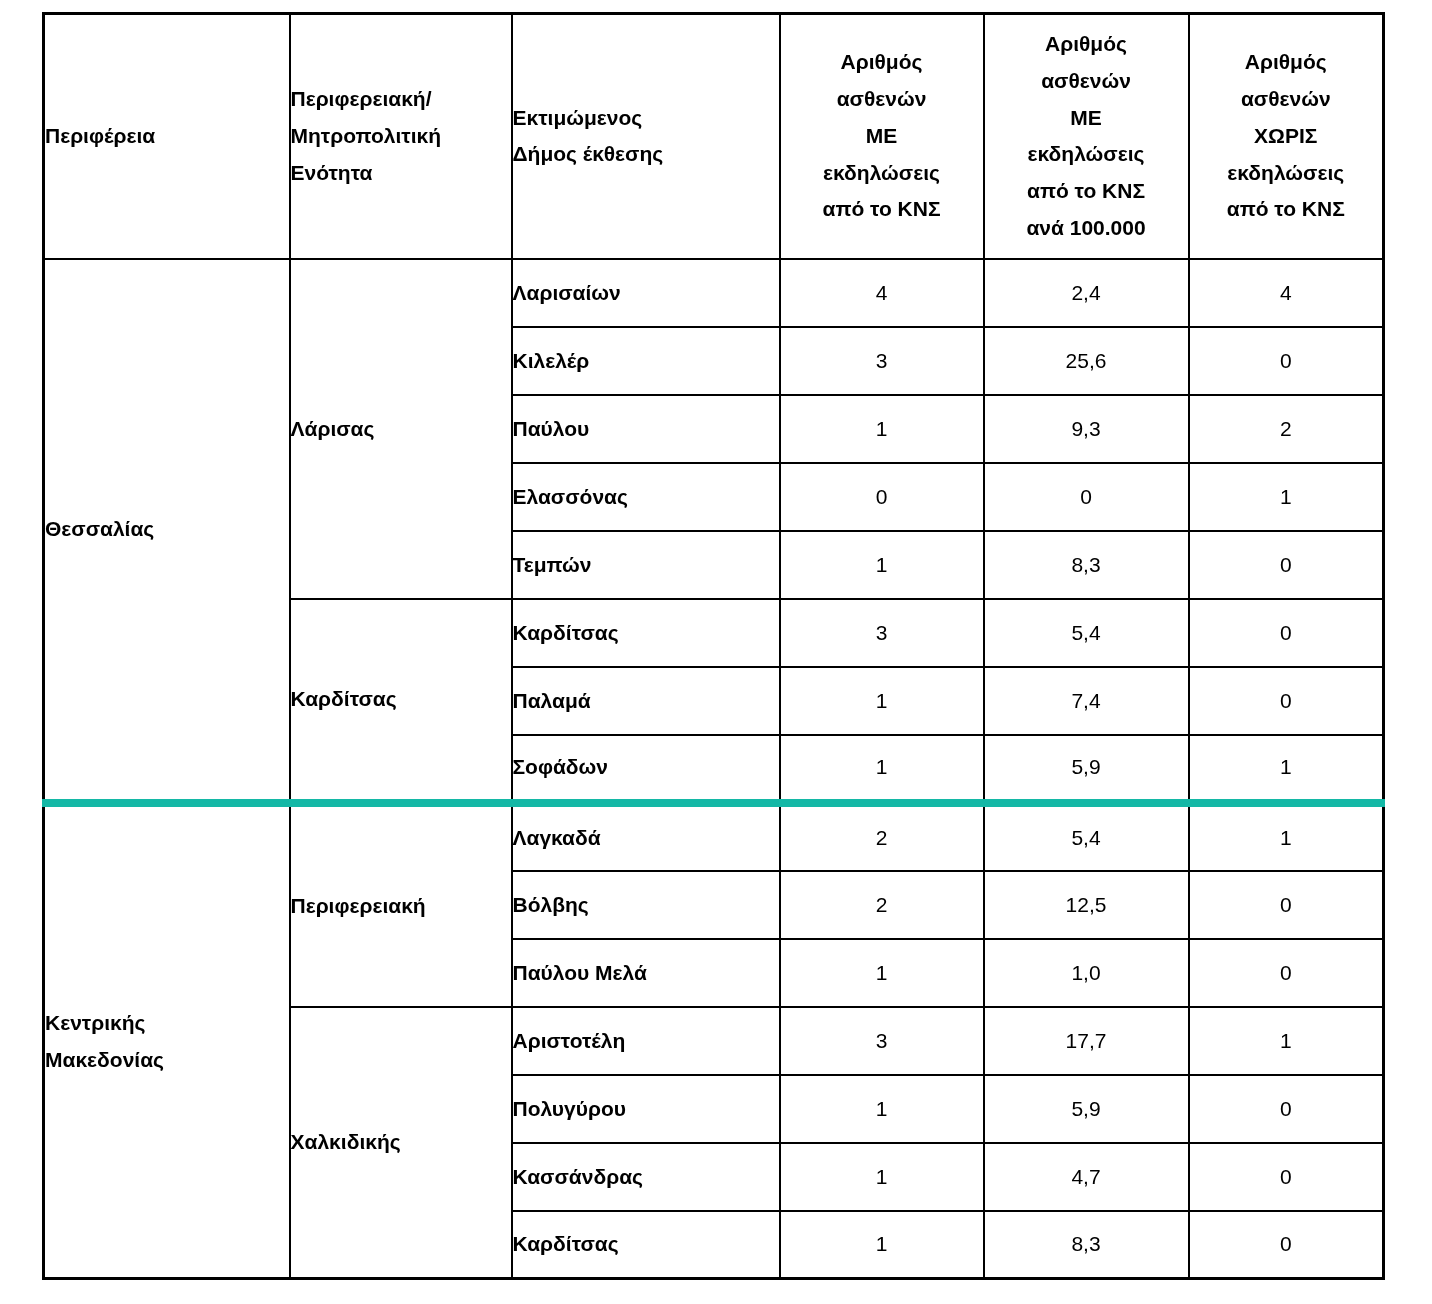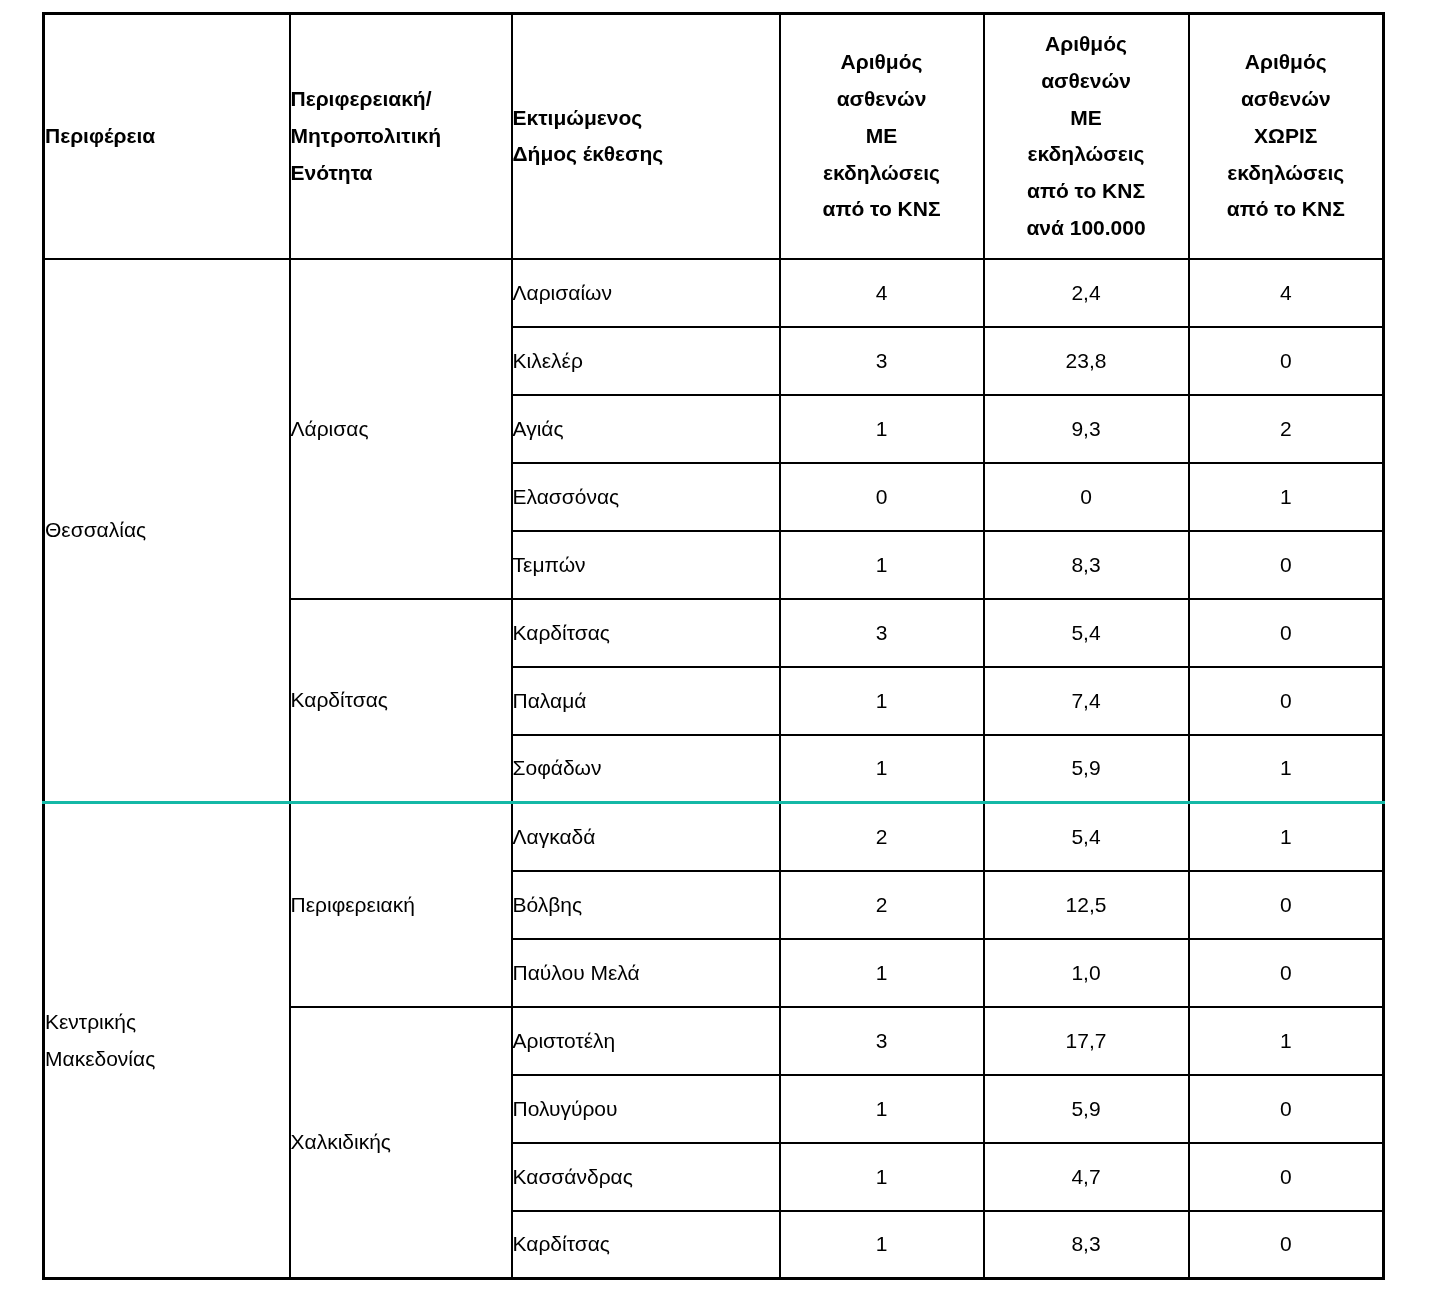--- a/index.html
+++ b/index.html
@@ -35,28 +35,28 @@
     overflow: hidden;
   }
   tr.hdr { height: 245px; }
   tr.row { height: 68px; }
   .left {
     text-align: left;
     padding-left: 13px;
     padding-right: 8px;
   }
   .center { text-align: center; }
-  .bold { font-weight: normal; }
+  .bold { font-weight: bold; }
   .num { font-weight: normal; text-align: center; }
   .prelines {
     white-space: pre-line;
     line-height: 1.75;
   }
   th { font-weight: bold; line-height: 1.75; }
-  tr.section-start td { border-top: 3px solid #14b8a6; }
+  tr.section-start td { border-top: 8px solid #14b8a6; }
 </style>
 </head>
 <body>
 
 <div class="page">
   <table class="report">
     <colgroup>
       <col style="width:246px">
       <col style="width:222px">
       <col style="width:268px">
@@ -96,25 +96,25 @@
         <td rowspan="8" class="left bold prelines">Θεσσαλίας</td>
         <td rowspan="5" class="left bold">Λάρισας</td>
         <td class="left bold">Λαρισαίων</td>
         <td class="num">4</td>
         <td class="num">2,4</td>
         <td class="num">4</td>
       </tr>
       <tr class="row">
         <td class="left bold">Κιλελέρ</td>
         <td class="num">3</td>
-        <td class="num">23,8</td>
+        <td class="num">25,6</td>
         <td class="num">0</td>
       </tr>
       <tr class="row">
-        <td class="left bold">Αγιάς</td>
+        <td class="left bold">Παύλου</td>
         <td class="num">1</td>
         <td class="num">9,3</td>
         <td class="num">2</td>
       </tr>
       <tr class="row">
         <td class="left bold">Ελασσόνας</td>
         <td class="num">0</td>
         <td class="num">0</td>
         <td class="num">1</td>
       </tr>

